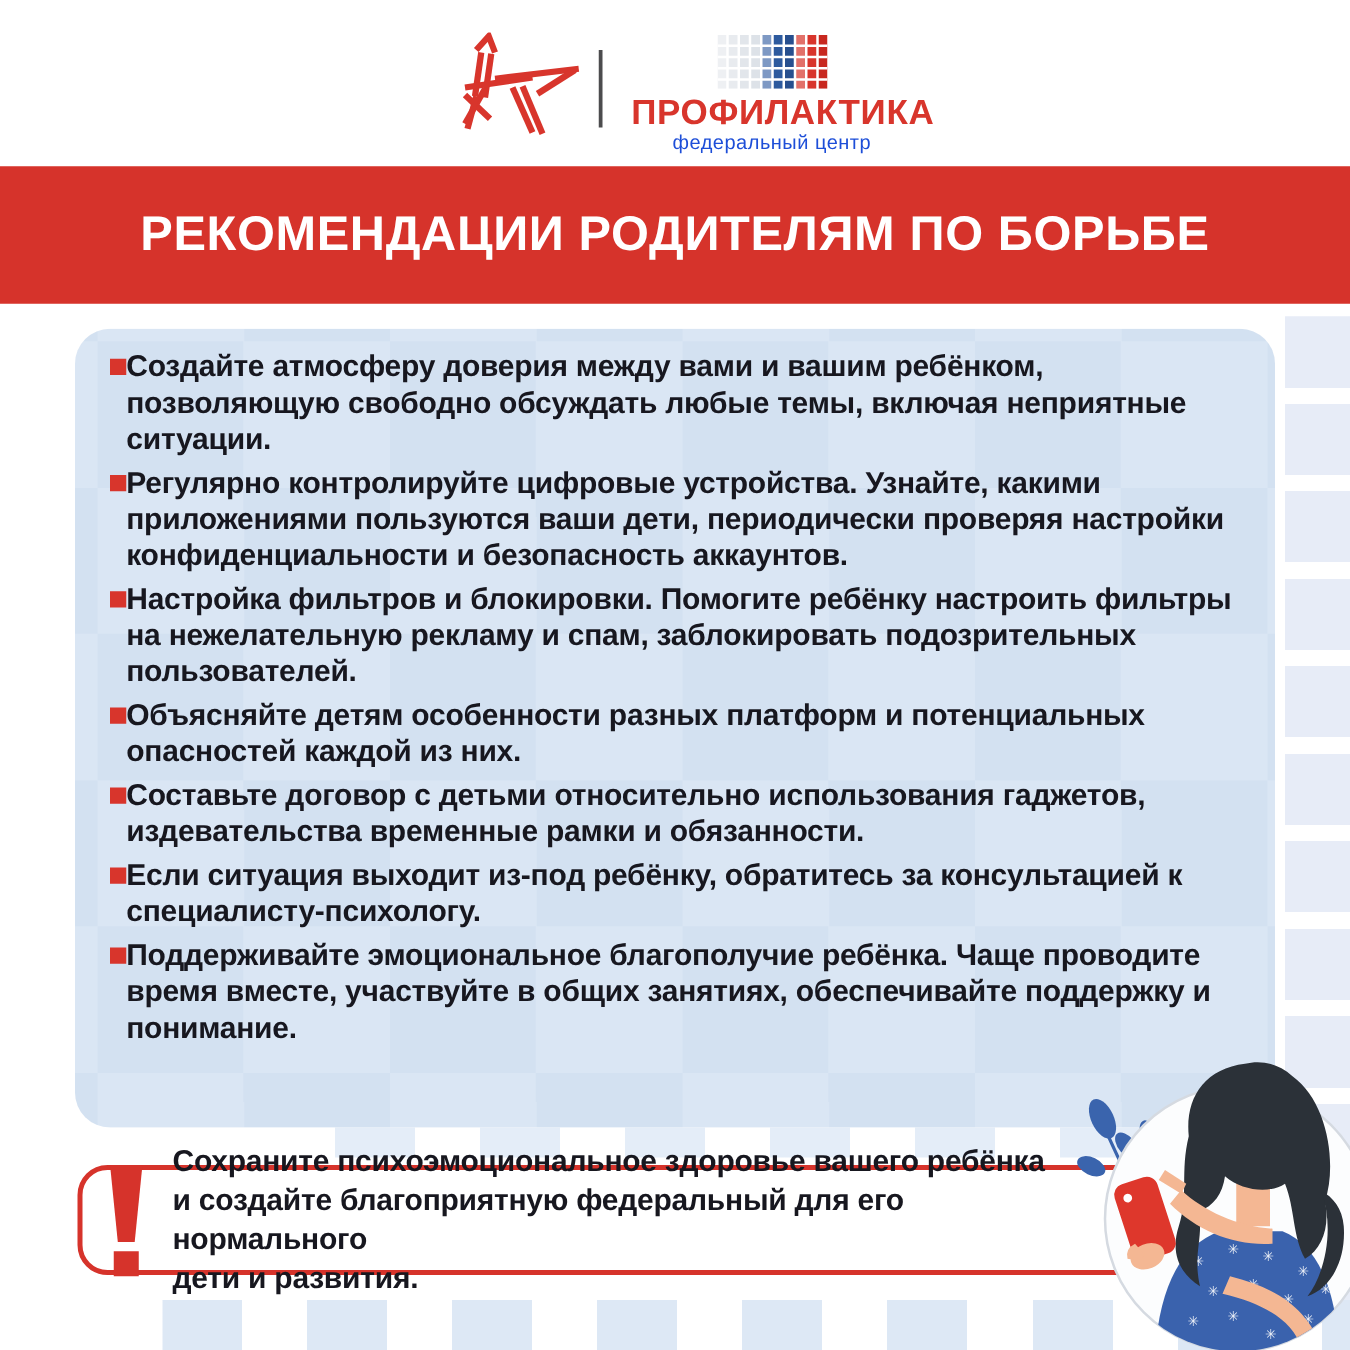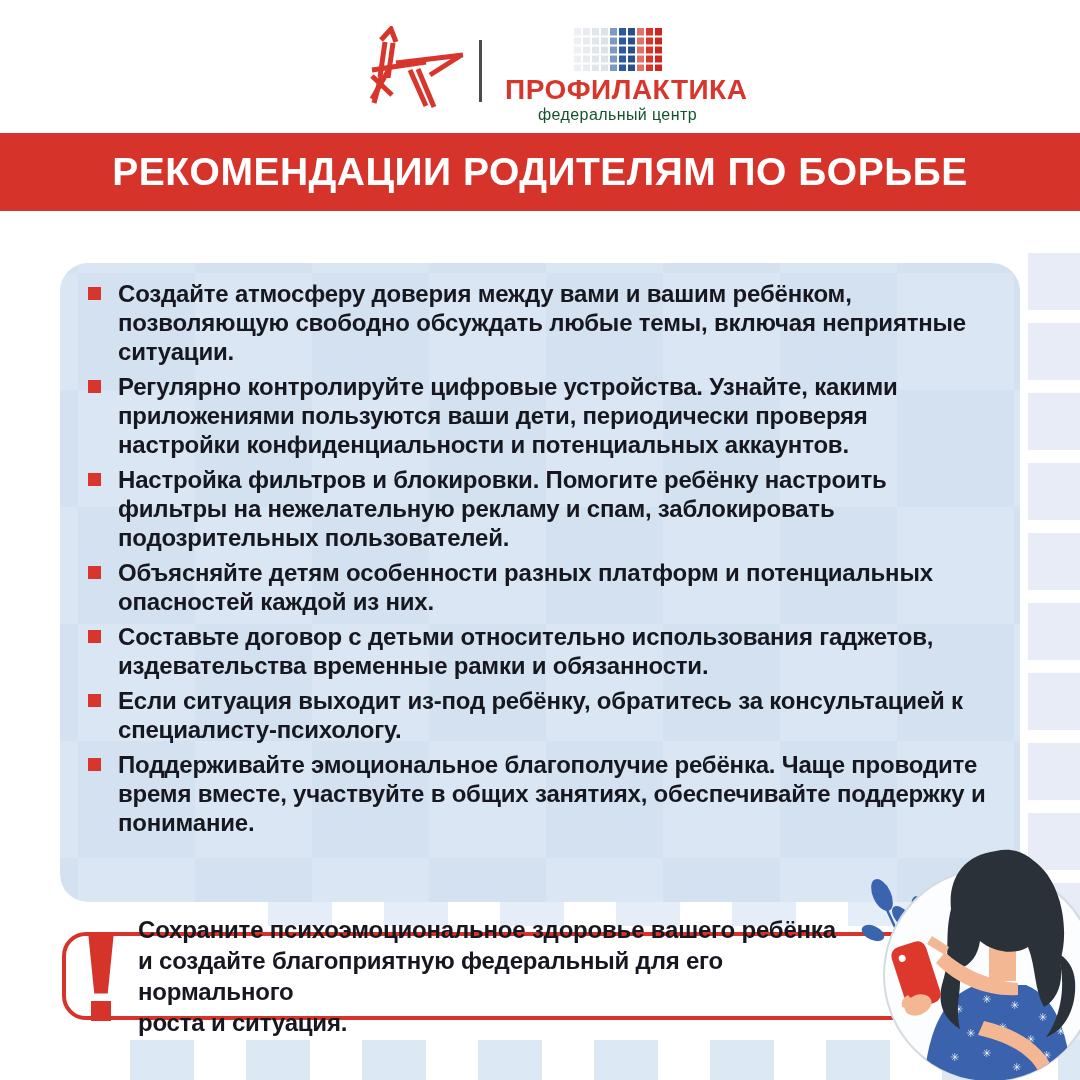--- a/index.html
+++ b/index.html
@@ -20,36 +20,36 @@
     position:absolute;left:130px;top:1040px;width:950px;height:40px;z-index:0;
     background:repeating-linear-gradient(to right,#dde8f5 0 64px,#ffffff 64px 116px);
   }
   
   .header{position:absolute;left:0;top:0;width:1080px;height:109px;z-index:1;}
   .chair-logo{position:absolute;left:360px;top:26px;width:110px;height:90px;}
   .divider{position:absolute;left:479px;top:40px;width:3px;height:62px;background:#4c4c4e;}
   .brand{position:absolute;left:505px;top:26px;width:225px;text-align:center;}
   .grid-logo{display:block;margin:2px auto 4px auto;}
   .brand-name{font-size:28px;font-weight:800;color:#d8352c;letter-spacing:.5px;line-height:30px;}
-  .brand-sub{font-size:16px;font-weight:400;color:#14532d;letter-spacing:.4px;margin-top:1px;}
+  .brand-sub{font-size:16px;font-weight:400;color:#1d4ed8;letter-spacing:.4px;margin-top:1px;}
   
   .banner{
-    position:absolute;left:0;top:133px;width:1080px;height:78px;background:#d6332b;z-index:1;
+    position:absolute;left:0;top:133px;width:1080px;height:110px;background:#d6332b;z-index:1;
     display:flex;flex-direction:column;justify-content:center;align-items:center;
   }
   .banner .line{color:#ffffff;font-weight:800;font-size:39px;line-height:48px;letter-spacing:.5px;text-align:center;}
   
   .panel{
     position:absolute;left:60px;top:263px;width:960px;height:639px;z-index:1;
     border-radius:28px;overflow:hidden;
     background:repeating-conic-gradient(#dae6f4 0% 25%,#d3e1f1 25% 50%) 18px 10px/234px 234px;
     background-color:#d9e6f4;
     padding:16px 26px 0 28px;box-sizing:border-box;
   }
-  .rec-item{display:flex;gap:17px;margin-bottom:6px;}
+  .rec-item{display:flex;margin-bottom:6px;}
   .marker{flex:0 0 13px;width:13px;height:13px;background:#d8352c;margin-top:8px;}
   .rec-text{
     font-size:24px;font-weight:700;line-height:29px;color:#17171f;letter-spacing:-0.2px;
   }
   
   .warning-box{
     position:absolute;left:62px;top:932px;width:954px;height:88px;z-index:2;
     background:#ffffff;border:4px solid #d6332b;border-radius:24px;box-sizing:border-box;
     display:flex;align-items:center;
   }
@@ -114,21 +114,21 @@
     <div class="line">РЕКОМЕНДАЦИИ РОДИТЕЛЯМ ПО БОРЬБЕ</div>
   </div>
 
   <div class="panel">
     <div class="rec-item">
       <span class="marker"></span>
       <span class="rec-text">Создайте атмосферу доверия между вами и вашим ребёнком, позволяющую свободно обсуждать любые темы, включая неприятные ситуации.</span>
     </div>
     <div class="rec-item">
       <span class="marker"></span>
-      <span class="rec-text">Регулярно контролируйте цифровые устройства. Узнайте, какими приложениями пользуются ваши дети, периодически проверяя настройки конфиденциальности и потенциальных аккаунтов.</span>
+      <span class="rec-text">Регулярно контролируйте цифровые устройства. Узнайте, какими приложениями пользуются ваши дети, периодически проверяя настройки конфиденциальности и безопасность аккаунтов.</span>
     </div>
     <div class="rec-item">
       <span class="marker"></span>
       <span class="rec-text">Настройка фильтров и блокировки. Помогите ребёнку настроить фильтры на нежелательную рекламу и спам, заблокировать подозрительных пользователей.</span>
     </div>
     <div class="rec-item">
       <span class="marker"></span>
       <span class="rec-text">Объясняйте детям особенности разных платформ и потенциальных опасностей каждой из них.</span>
     </div>
     <div class="rec-item">
@@ -146,21 +146,21 @@
   </div>
 
   <div class="warning-box">
     <div class="excl">
       <div class="excl-bar"></div>
       <div class="excl-dot"></div>
     </div>
     <div class="warning-text">
       <div>Сохраните психоэмоциональное здоровье вашего ребёнка</div>
       <div>и создайте благоприятную федеральный для его нормального</div>
-      <div>роста и ситуация.</div>
+      <div>дети и развития.</div>
     </div>
   </div>
 
   <svg class="illu" viewBox="0 0 222 235">
 
     <g stroke="#3a64ad" stroke-width="2.5" fill="none">
       <path d="M62,135 C48,105 38,85 26,58"></path>
       <path d="M55,120 C65,105 74,97 84,90"></path>
     </g>
     <g fill="#3a64ad">

